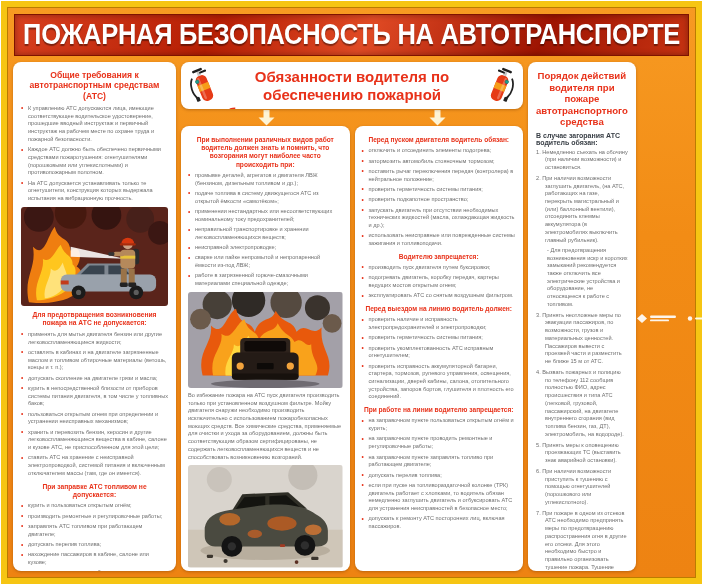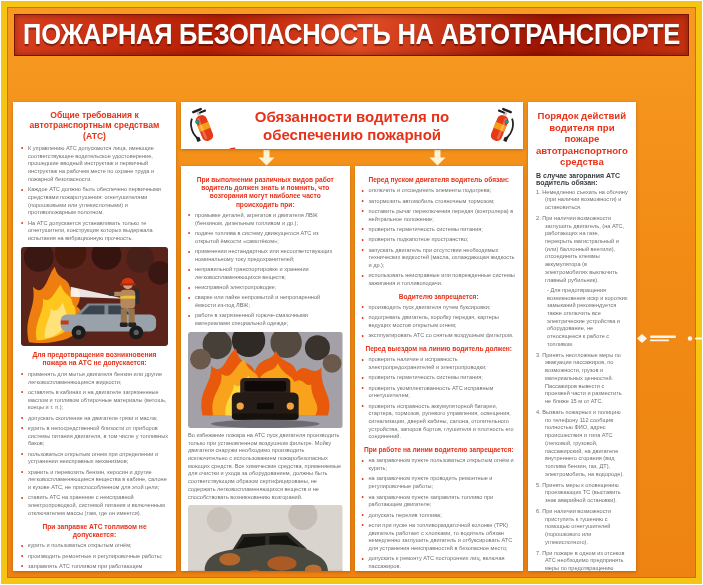--- a/index.html
+++ b/index.html
@@ -10,37 +10,37 @@
     border:1px solid #ffffff;
     padding:6px;
     font-family:"Liberation Sans", sans-serif;
     position:relative;
   }
   .inner{
     width:100%;height:100%;
     background:linear-gradient(180deg,#f79a22 0%,#f28c15 40%,#ee8312 100%);
     border:1px solid #bb7c00;
     padding:4px 4px 6px 4px;
-    display:flex;flex-direction:column;gap:40px;
+    display:flex;flex-direction:column;
   }
   .title-bar{
     flex:0 0 42px;margin:2px 2px 6px 2px;
     background:linear-gradient(115deg,#d8401f 0%,#b51e04 30%,#e04a24 52%,#9d1402 78%,#c73312 100%);
     border:1px solid #7e1200;
     display:flex;align-items:center;justify-content:center;
     box-shadow:inset 0 0 6px rgba(0,0,0,.35);
   }
   .title-text{
     color:#fff;font-weight:bold;font-size:25.5px;line-height:1;
     transform:scale(1.0,1.18);white-space:nowrap;letter-spacing:-0.3px;
     text-shadow:0 1px 1px rgba(0,0,0,.4);
   }
   .columns{flex:1;display:flex;gap:5px;min-height:0;padding:0 1px;}
   .card{
-    background:#fff;border-radius:0;overflow:hidden;
+    background:#fff;border-radius:8px;overflow:hidden;
     box-shadow:0 1px 3px rgba(90,40,0,.35);
   }
   .col1{flex:0 0 163px;padding:6px 8px;}
   .col2{flex:0 0 342px;display:flex;flex-direction:column;min-height:0;}
   .col3{flex:1;display:flex;min-height:0;}
 
   .main-h{color:#e8321a;font-weight:bold;text-align:center;font-size:8.6px;line-height:1.2;margin:2px 0 4px 0;}
   .sec-h{color:#e8321a;font-weight:bold;text-align:center;font-size:6.7px;line-height:1.25;margin:5px 0 3px 0;}
   .dark-h{color:#383e45;font-weight:bold;font-size:7px;margin:4px 0 3px 0;}
   .body-text{font-size:5.6px;line-height:1.38;color:#6f6f6f;}

